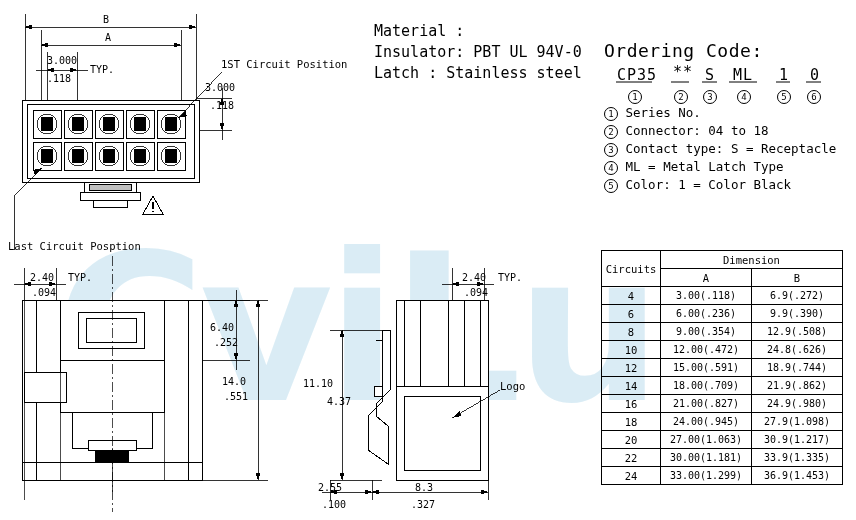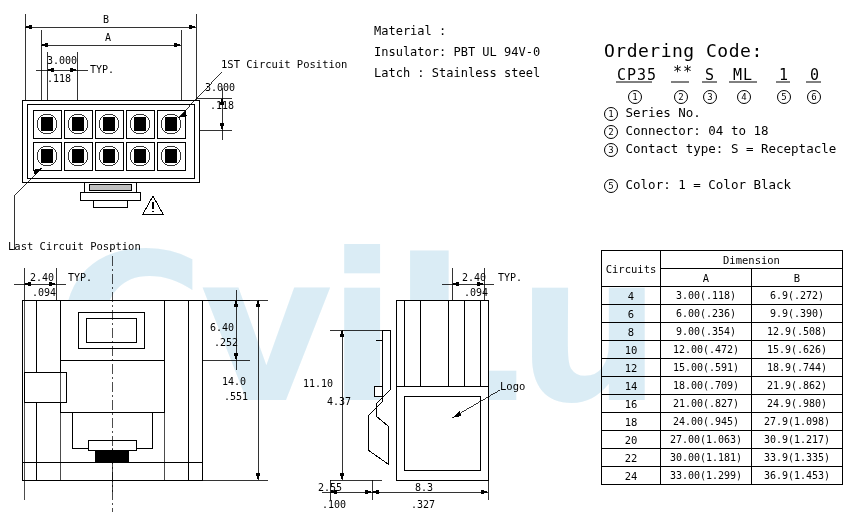--- a/index.html
+++ b/index.html
@@ -25,21 +25,21 @@
     opacity:.95;
     user-select:none;
     z-index:0;
     white-space:nowrap;
   }
 
   .layer{position:absolute;left:0;top:0;width:856px;height:520px;z-index:2;}
 
   
   .txt{position:absolute;font-family:"DejaVu Sans Mono", monospace;white-space:pre;}
-  .mat{font-size:12px;line-height:19px;}
+  .mat{font-size:15px;line-height:19px;}
   .ord-title{font-size:18px;letter-spacing:.5px;}
   .ord-code{font-size:15px;letter-spacing:1px;}
   .ord-list{font-size:12.5px;line-height:17.5px;}
   .dimtxt{font-size:10px;}
   .lbl{font-size:10.5px;}
 
   
   .tbl{
     position:absolute;left:601px;top:250px;
     border-collapse:collapse;
@@ -319,20 +319,21 @@
   <div class="txt" style="left:628px;top:86px;"><span class="circled">1</span></div>
   <div class="txt" style="left:674px;top:86px;"><span class="circled">2</span></div>
   <div class="txt" style="left:703px;top:86px;"><span class="circled">3</span></div>
   <div class="txt" style="left:737px;top:86px;"><span class="circled">4</span></div>
   <div class="txt" style="left:777px;top:86px;"><span class="circled">5</span></div>
   <div class="txt" style="left:807px;top:86px;"><span class="circled">6</span></div>
 
   <div class="txt ord-list" style="left:604px;top:104px;"><span class="circled">1</span> <span>Series No.</span></div>
   <div class="txt ord-list" style="left:604px;top:122px;"><span class="circled">2</span> <span>Connector: 04 to 18</span></div>
   <div class="txt ord-list" style="left:604px;top:140px;"><span class="circled">3</span> <span>Contact type: S = Receptacle</span></div>
+  <div class="txt ord-list" style="left:604px;top:158px;"><span class="circled">4</span> <span>ML = Metal Latch Type</span></div>
   <div class="txt ord-list" style="left:604px;top:176px;"><span class="circled">5</span> <span>Color: 1 = Color Black</span></div>
 
   <div class="txt dimtxt" style="left:103px;top:14px;">B</div>
   <div class="txt dimtxt" style="left:105px;top:32px;">A</div>
 
   <div class="txt dimtxt" style="left:47px;top:55px;">3.000</div>
   <div class="txt dimtxt" style="left:47px;top:73px;">.118</div>
   <div class="txt dimtxt" style="left:90px;top:64px;">TYP.</div>
 
   <div class="txt dimtxt" style="left:205px;top:82px;">3.000</div>
@@ -392,21 +393,21 @@
       <td class="val">9.9(.390)</td>
     </tr>
     <tr>
       <td>8</td>
       <td class="val">9.00(.354)</td>
       <td class="val">12.9(.508)</td>
     </tr>
     <tr>
       <td>10</td>
       <td class="val">12.00(.472)</td>
-      <td class="val">15.9(.626)</td>
+      <td class="val">24.8(.626)</td>
     </tr>
     <tr>
       <td>12</td>
       <td class="val">15.00(.591)</td>
       <td class="val">18.9(.744)</td>
     </tr>
     <tr>
       <td>14</td>
       <td class="val">18.00(.709)</td>
       <td class="val">21.9(.862)</td>

